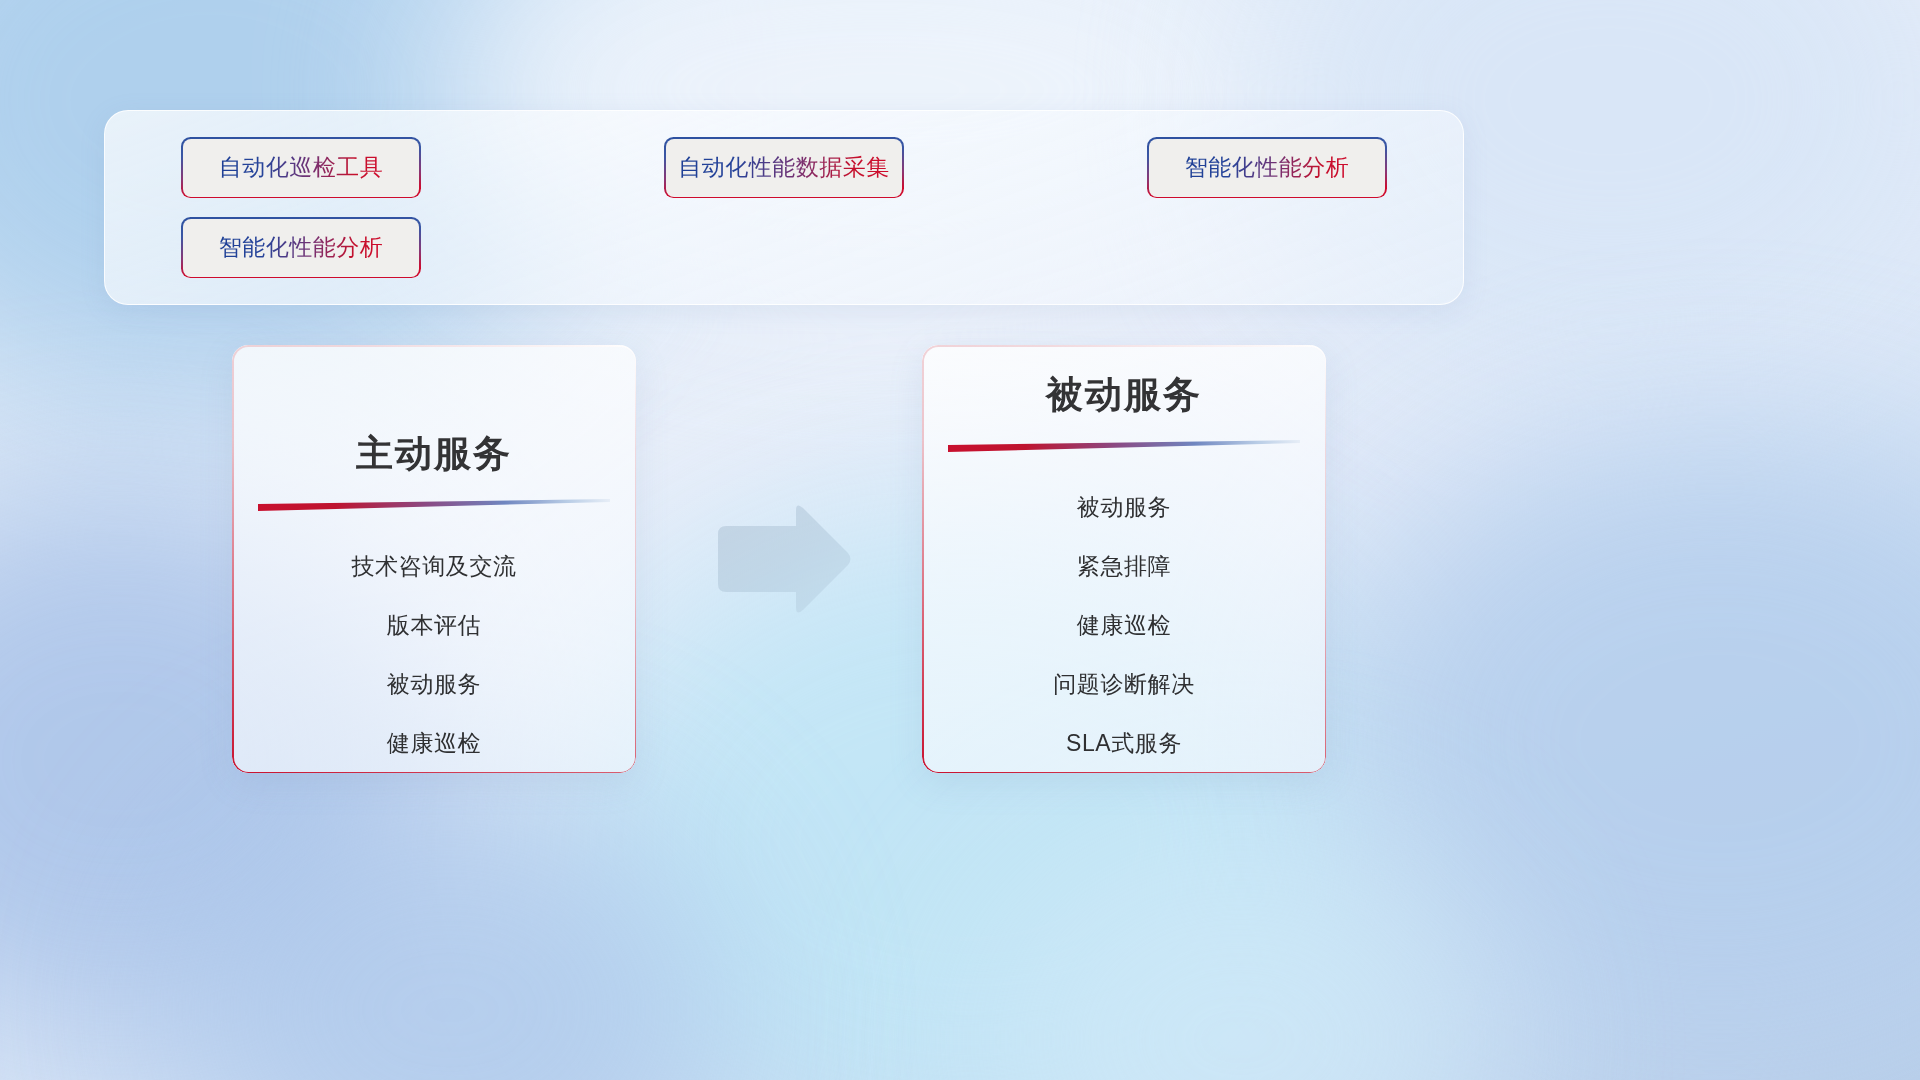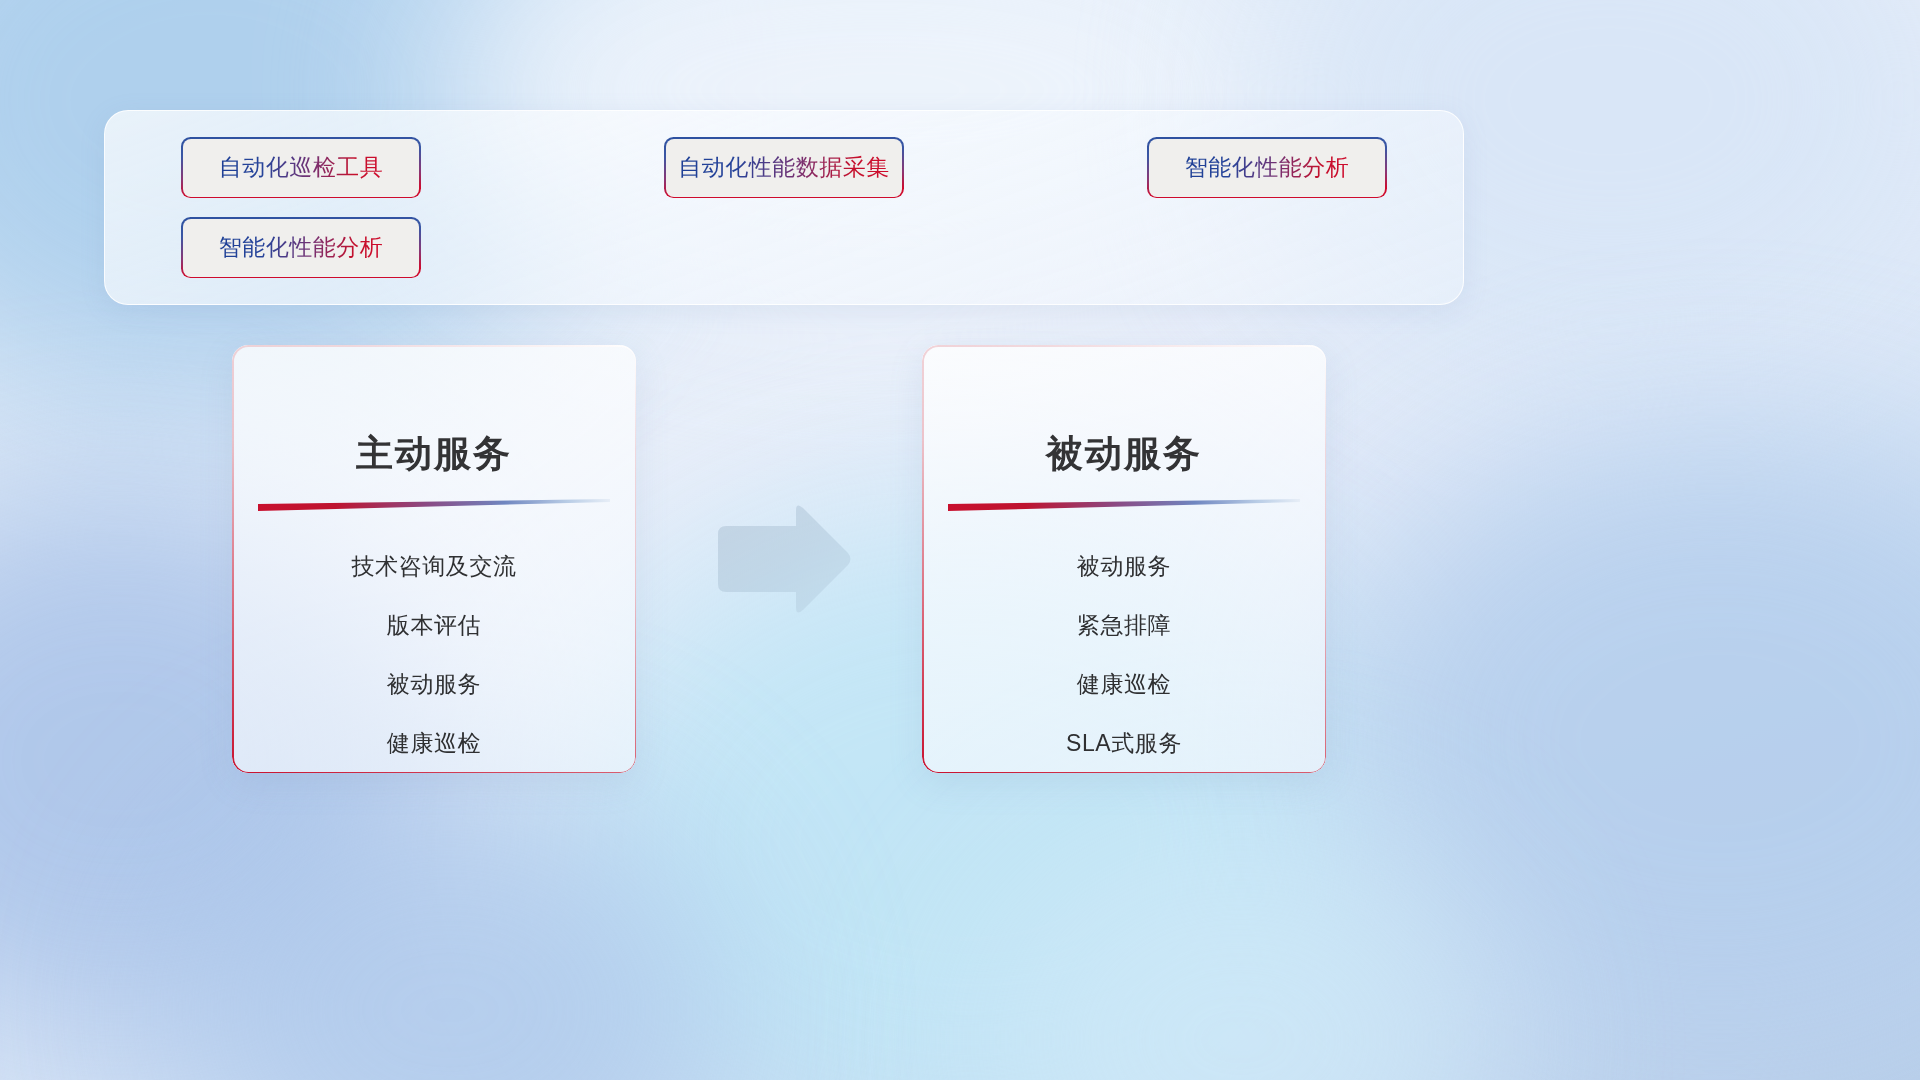--- a/index.html
+++ b/index.html
@@ -238,15 +238,16 @@
         </linearGradient>
       </defs>
       <path d="M0,12 L0,5 L352,0 L352,3 Z" fill="url(#divGradR)"></path>
     </svg>
   </div>
 
   <div class="card-list">
     <div class="card-list-item">被动服务</div>
     <div class="card-list-item">紧急排障</div>
     <div class="card-list-item">健康巡检</div>
+    <div class="card-list-item">问题诊断解决</div>
     <div class="card-list-item">SLA式服务</div>
   </div>
 </div>
 
 </body></html>

